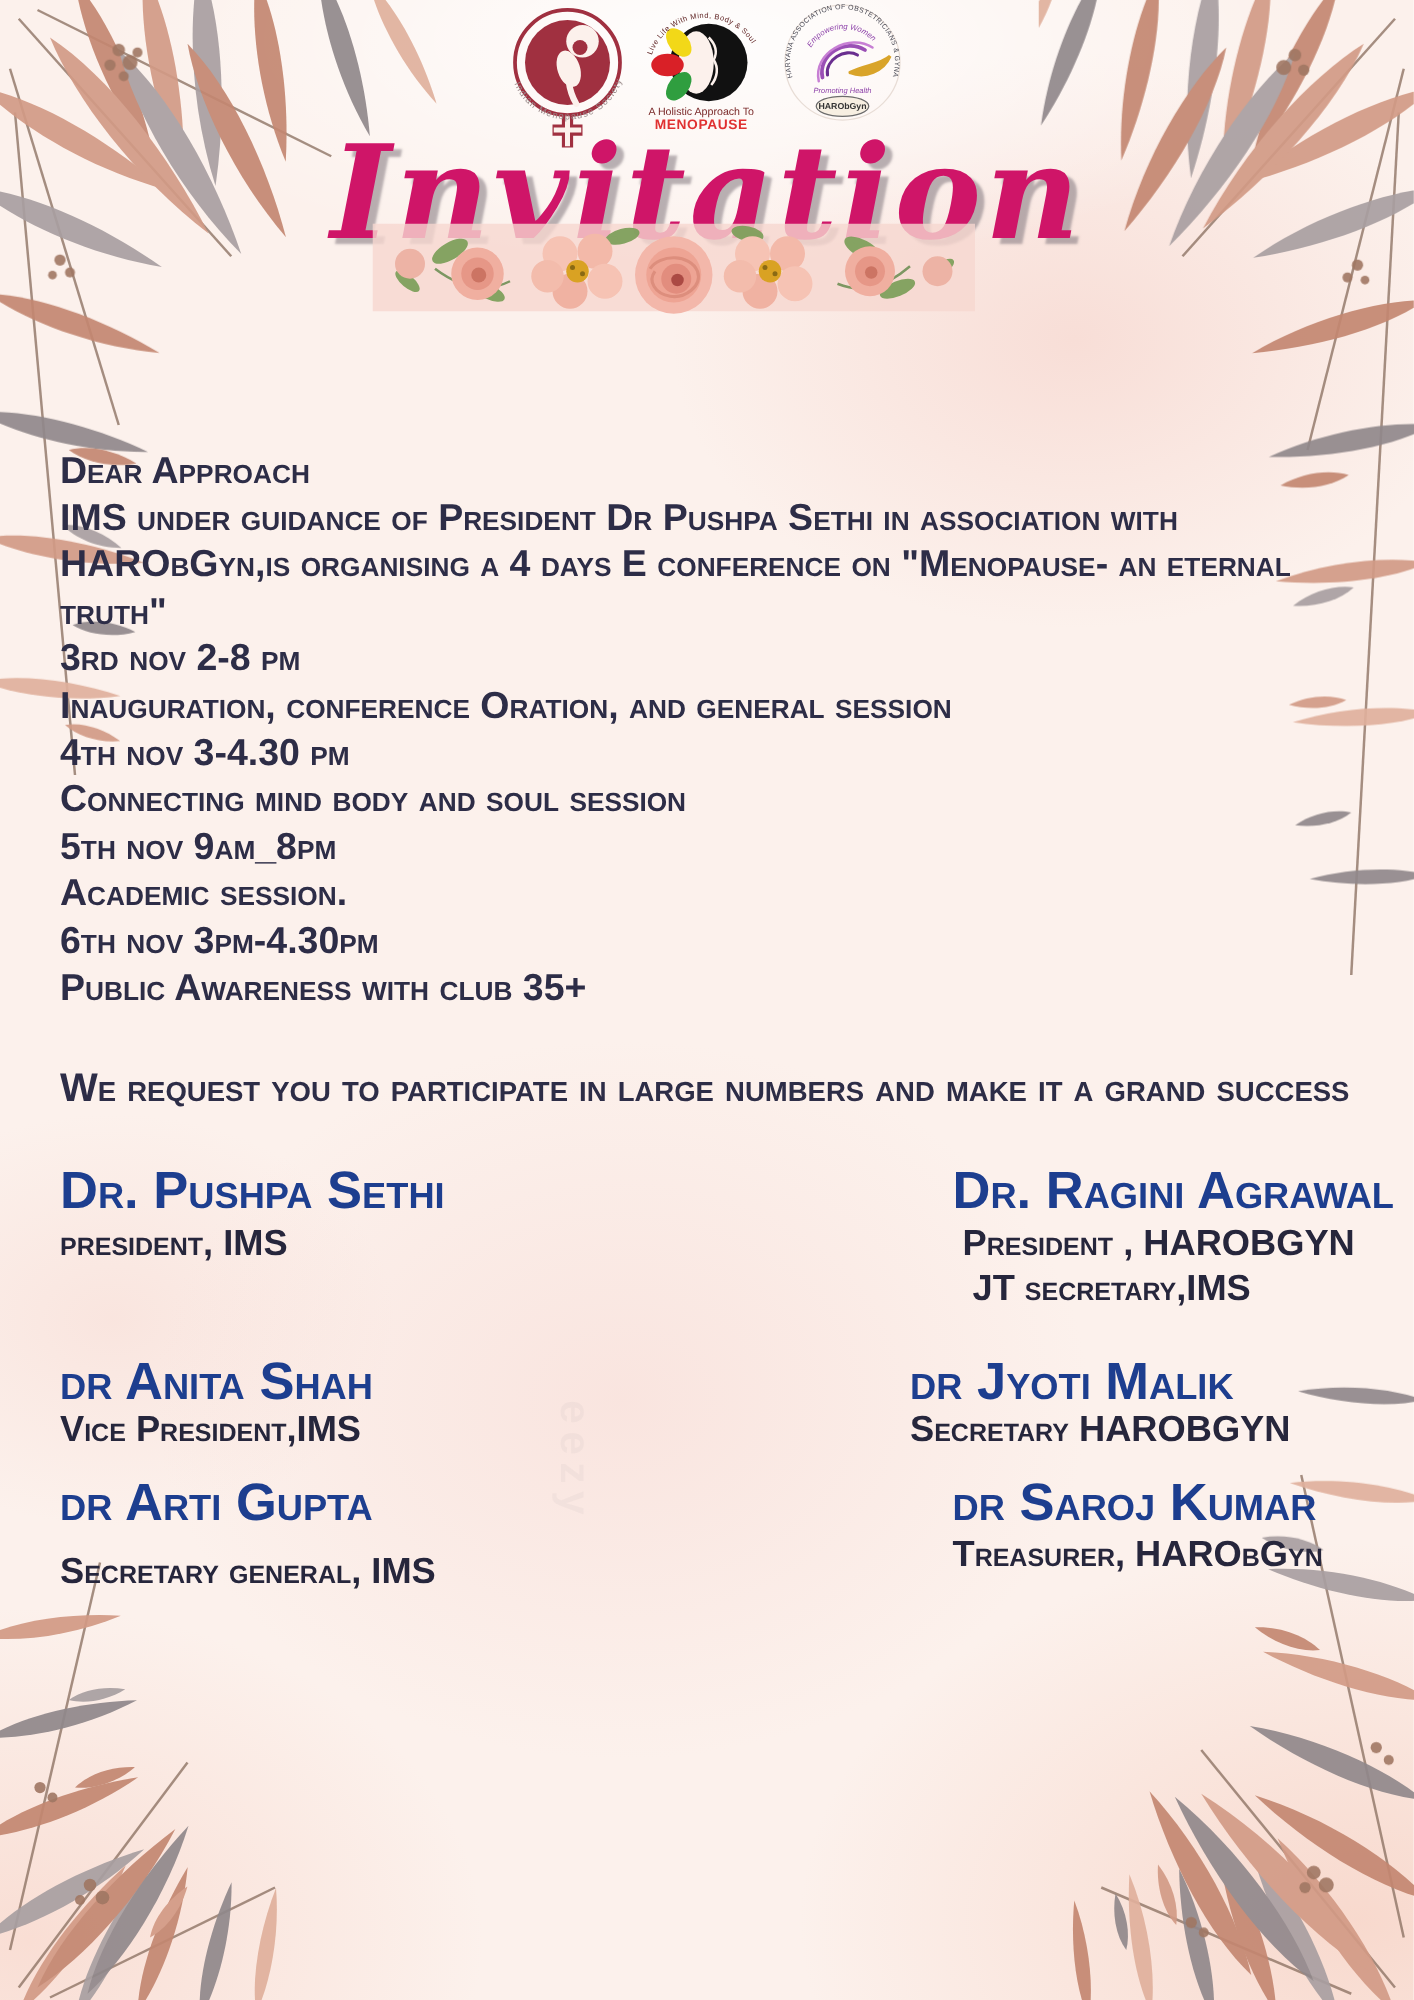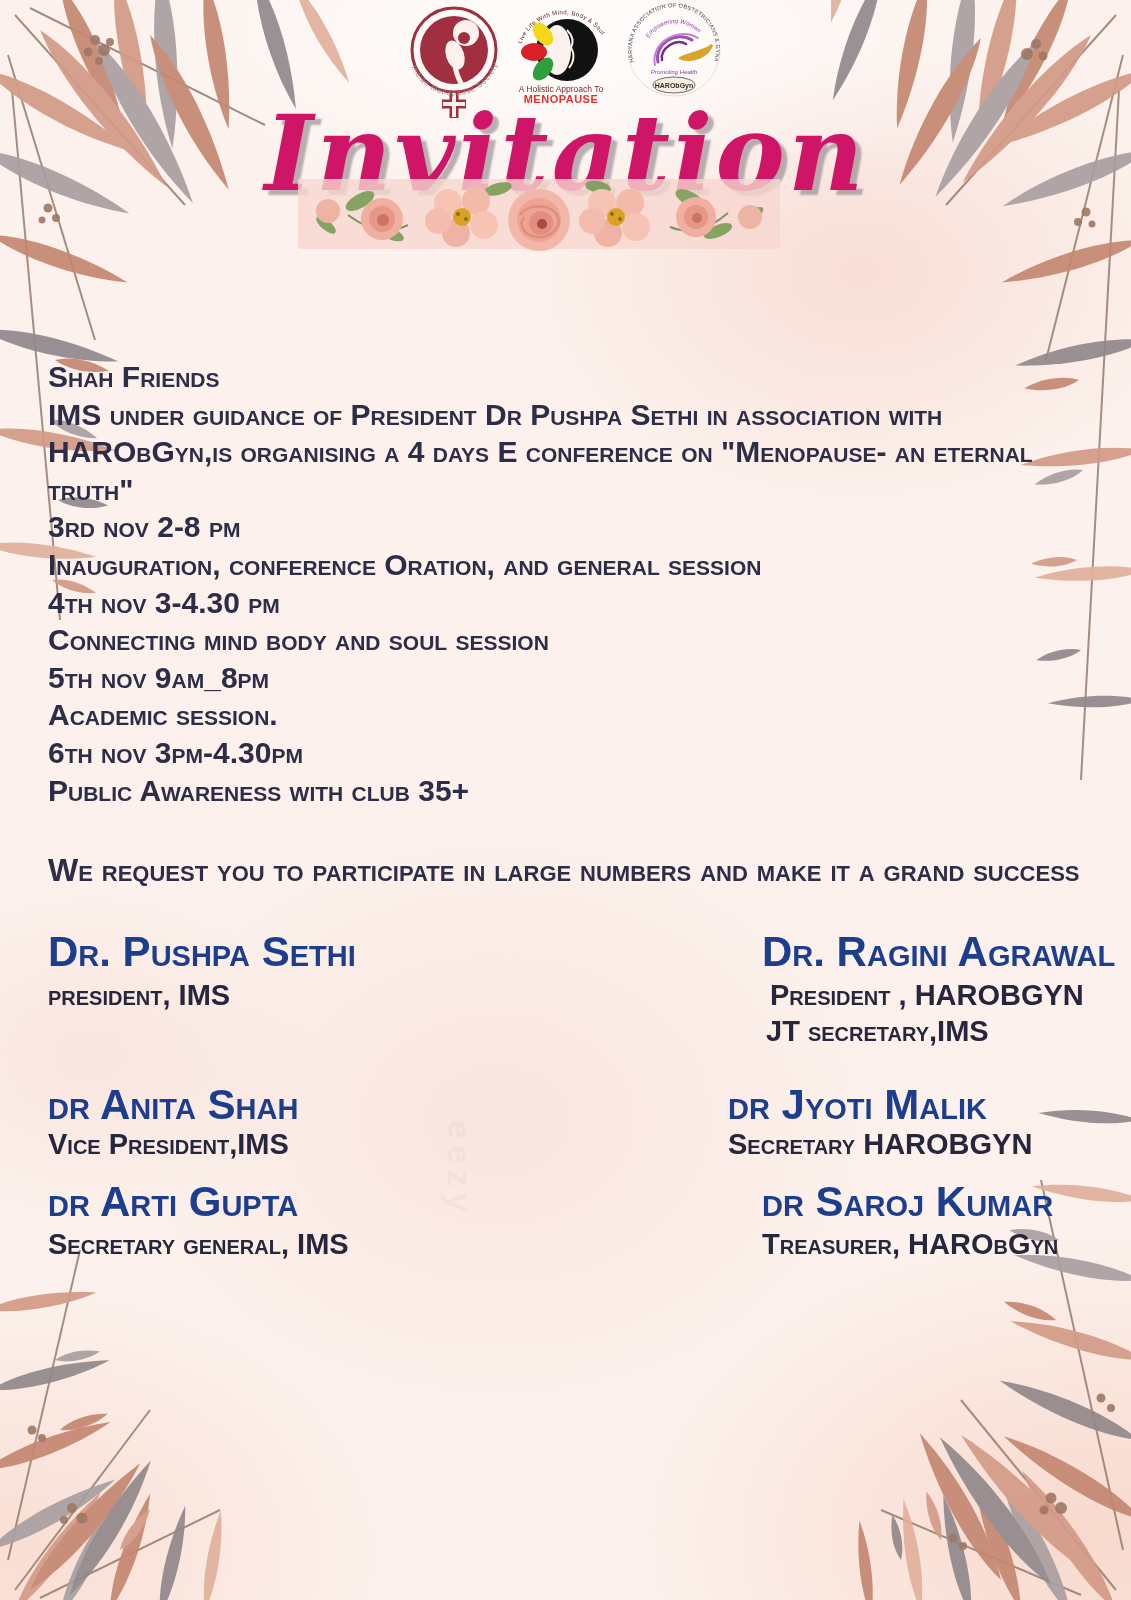--- a/index.html
+++ b/index.html
@@ -313,21 +313,21 @@
     </g>
     <g>
       <circle cx="398" cy="42" r="20" fill="#f0afa0"></circle>
       <circle cx="398" cy="42" r="12" fill="#e69787"></circle>
       <circle cx="399" cy="43" r="5" fill="#cc7463"></circle>
     </g>
   </svg>
 
 
   <div class="abs bodytext sc" style="left:48px;top:358px">
-    <div>Shah Friends</div>
+    <div>Dear Approach</div>
     <div>IMS under guidance of President Dr Pushpa Sethi in association with</div>
     <div>HARObGyn,is organising a 4 days E conference on "Menopause- an eternal</div>
     <div>truth"</div>
     <div>3rd nov 2-8 pm</div>
     <div>Inauguration, conference Oration, and general session</div>
     <div>4th nov 3-4.30 pm</div>
     <div>Connecting mind body and soul session</div>
     <div>5th nov 9am_8pm</div>
     <div>Academic session.</div>
     <div>6th nov 3pm-4.30pm</div>
@@ -336,35 +336,35 @@
 
   <div class="abs request sc" style="left:48px;top:852px">We request you to participate in large numbers and make it a grand success</div>
 
   <div class="abs" style="left:48px;top:930px">
     <div class="sig-name sc">Dr. Pushpa Sethi</div>
     <div class="sig-role sc" style="margin-top:4px">president, IMS</div>
   </div>
   <div class="abs" style="left:762px;top:930px">
     <div class="sig-name sc">Dr. Ragini Agrawal</div>
     <div class="sig-role sc" style="margin-top:4px;margin-left:8px">President , HAROBGYN</div>
-    <div class="sig-role sc" style="margin-top:2px;margin-left:4px">JT secretary,IMS</div>
+    <div class="sig-role sc" style="margin-top:2px;margin-left:16px">JT secretary,IMS</div>
   </div>
 
   <div class="abs" style="left:48px;top:1083px">
     <div class="sig-name sc">dr Anita Shah</div>
     <div class="sig-role sc">Vice President,IMS</div>
   </div>
   <div class="abs" style="left:728px;top:1083px">
     <div class="sig-name sc">dr Jyoti Malik</div>
     <div class="sig-role sc">Secretary HAROBGYN</div>
   </div>
 
   <div class="abs" style="left:48px;top:1180px">
     <div class="sig-name sc">dr Arti Gupta</div>
-    <div class="sig-role sc" style="margin-top:3px">Secretary general, IMS</div>
+    <div class="sig-role sc" style="margin-top:16px">Secretary general, IMS</div>
   </div>
   <div class="abs" style="left:762px;top:1180px">
     <div class="sig-name sc">dr Saroj Kumar</div>
     <div class="sig-role sc" style="margin-top:3px">Treasurer, HARObGyn</div>
   </div>
 
   <div class="abs watermark" style="left:440px;top:1120px">eezy</div>
 
 </div>
 

